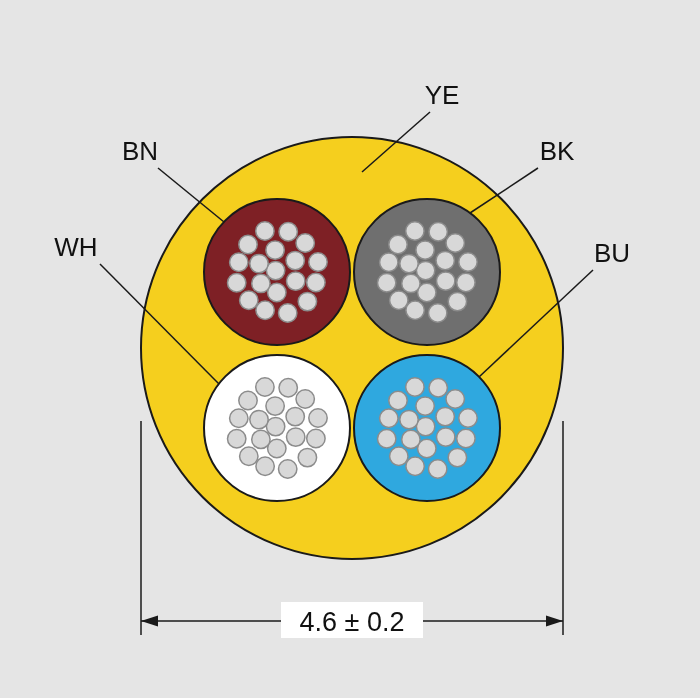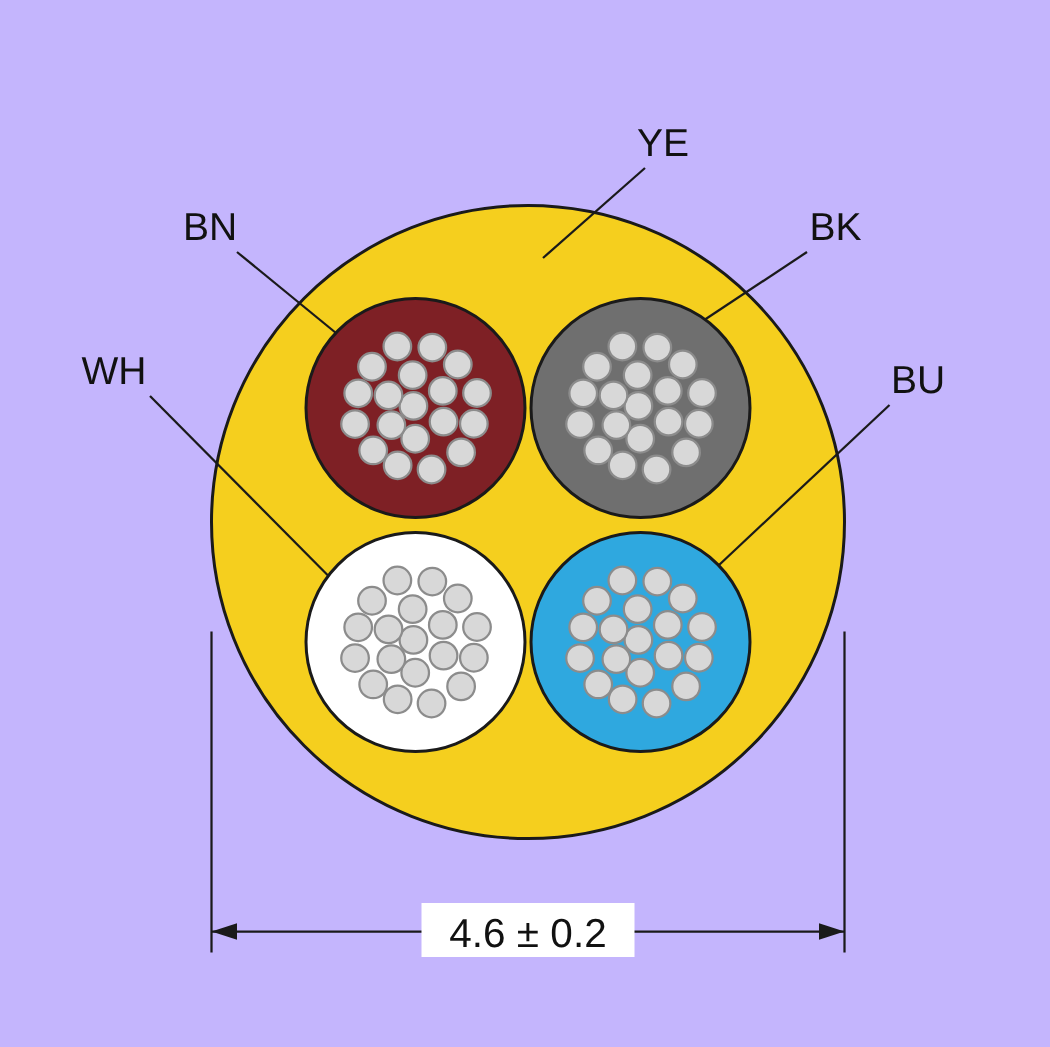--- a/index.html
+++ b/index.html
@@ -4,21 +4,21 @@
 <style>
   html, body {
     margin: 0;
     padding: 0;
     background: #ffffff;
   }
   .canvas {
     position: relative;
     width: 700px;
     height: 698px;
-    background: #c4b5fd;
+    background: #e5e5e5;
     overflow: hidden;
   }
   svg text {
     font-family: "Liberation Sans", sans-serif;
     font-size: 26px;
     fill: #111111;
   }
   svg .dim-text {
     font-size: 27px;
   }

